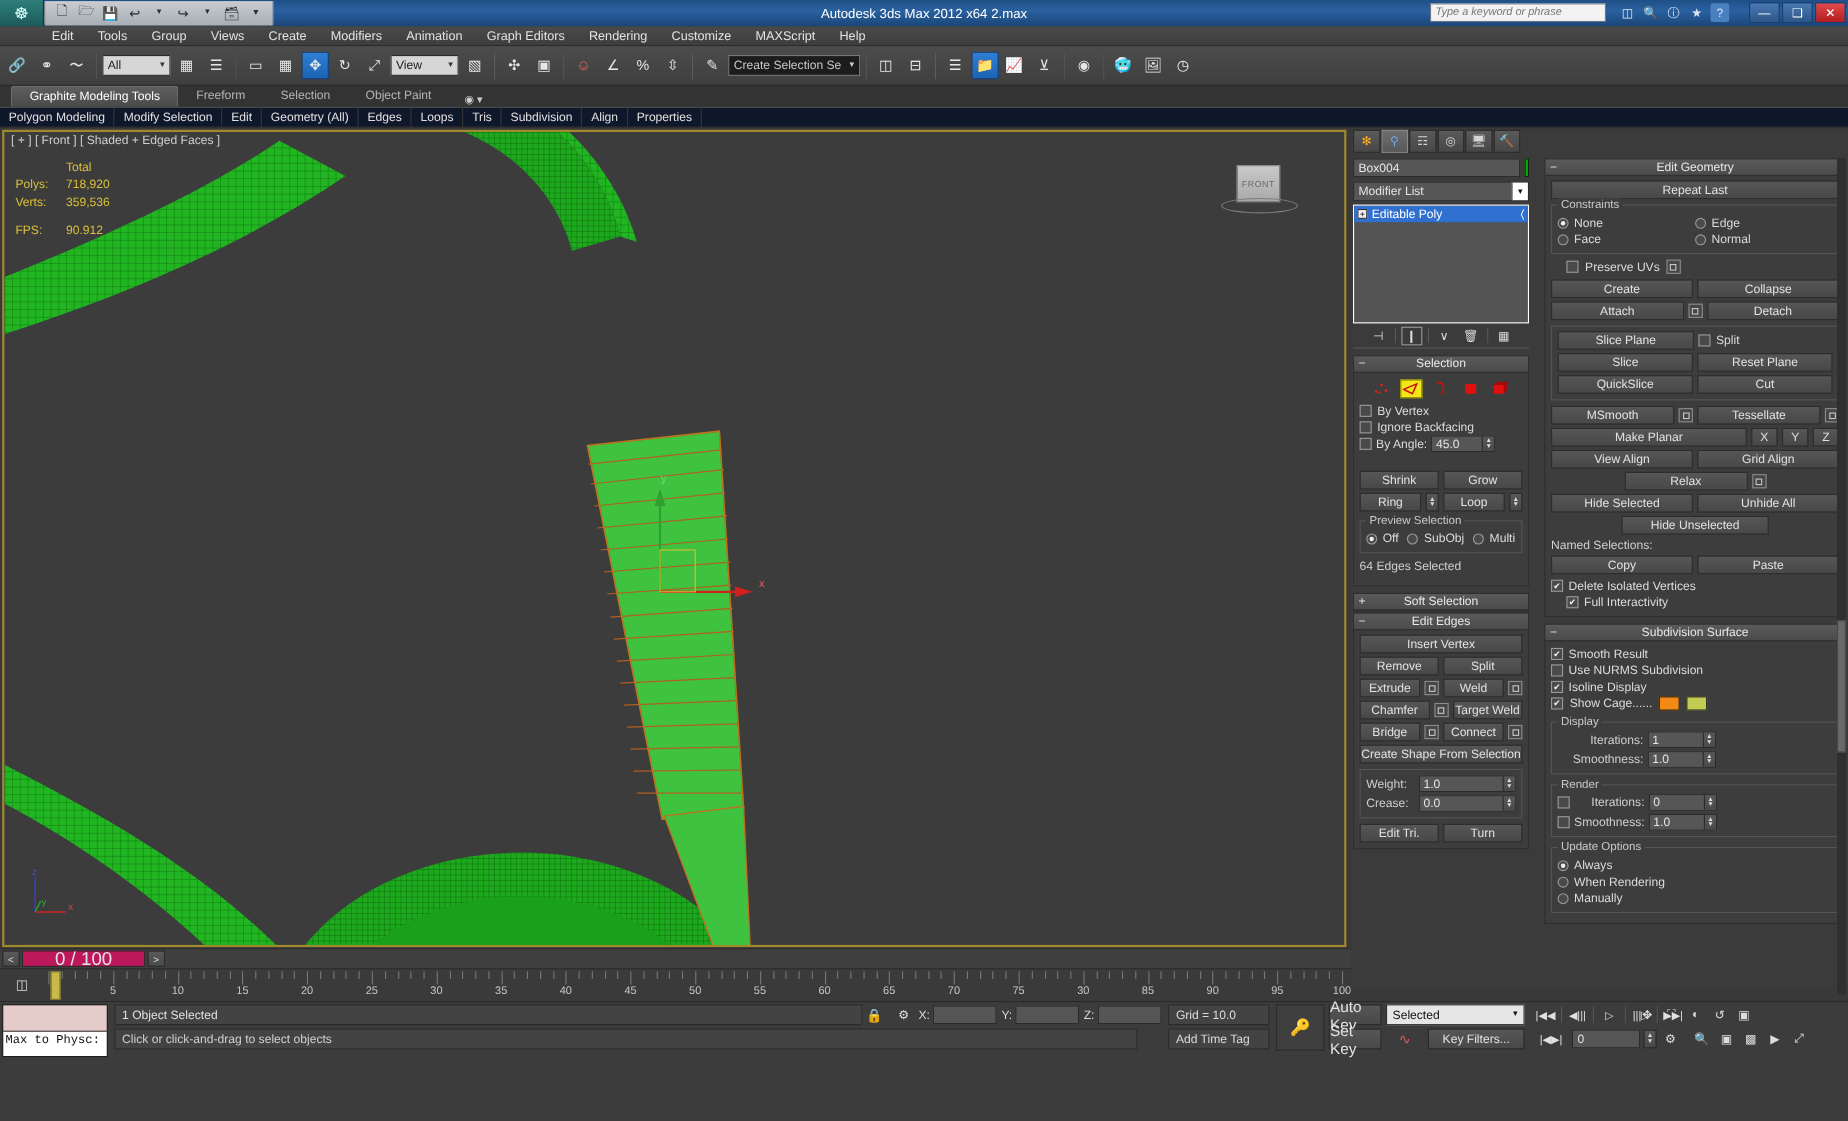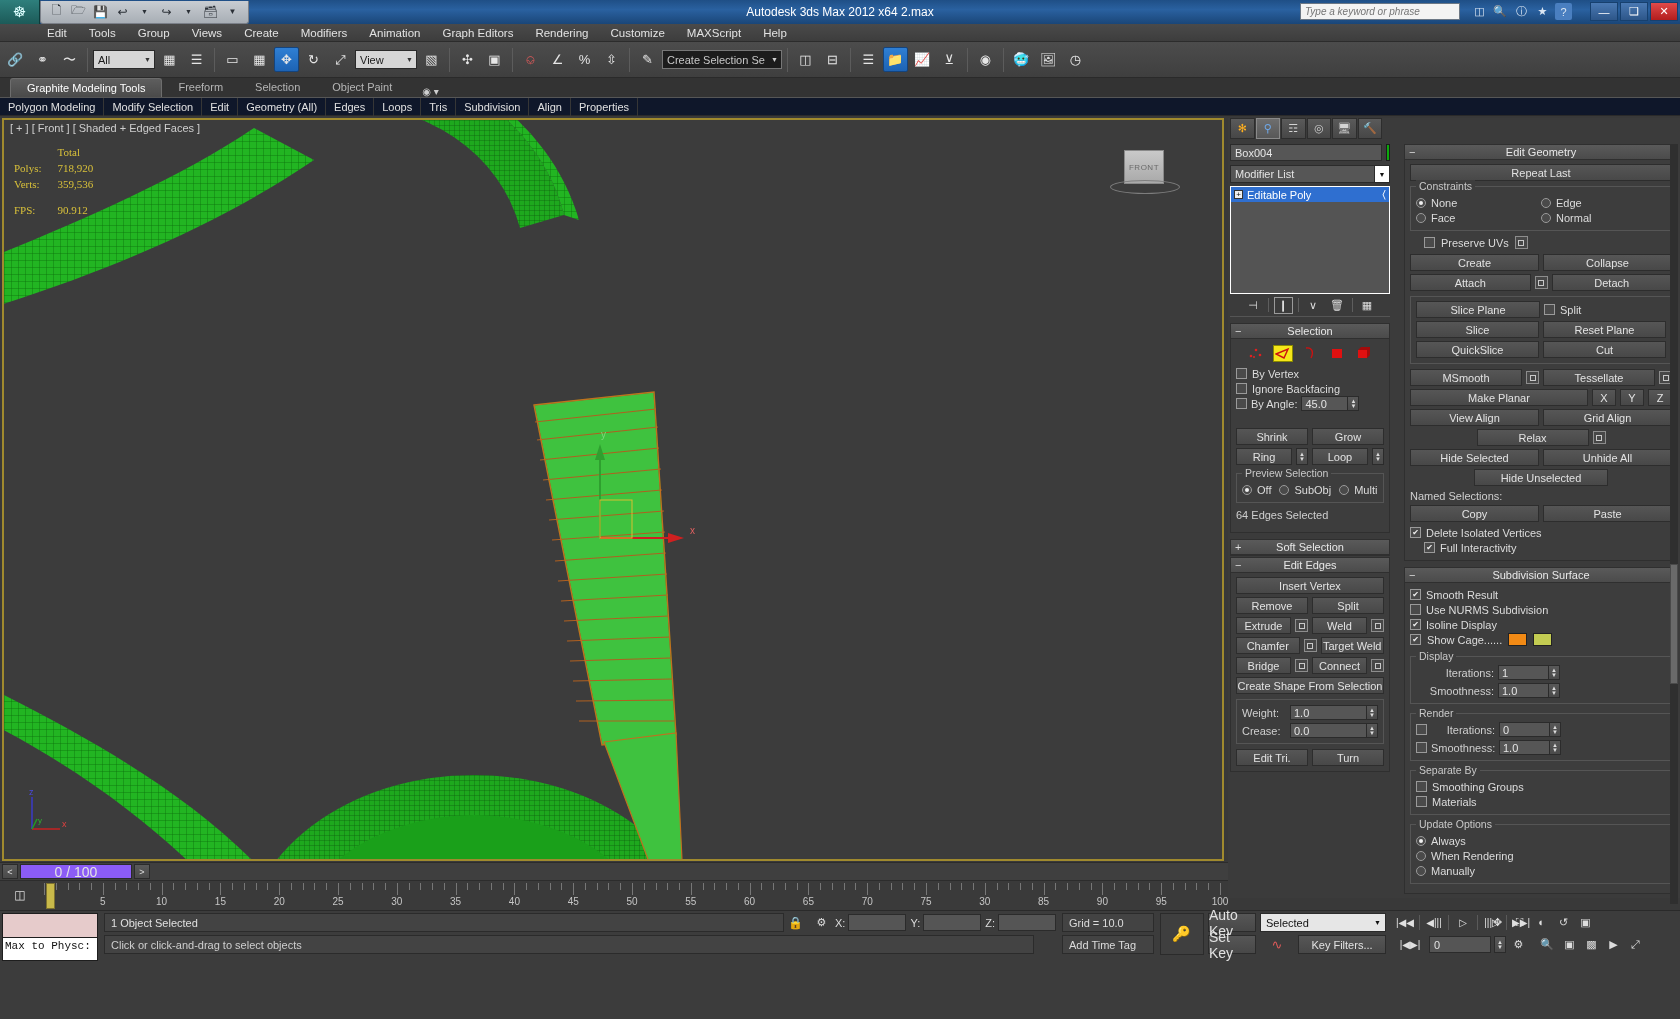--- a/index.html
+++ b/index.html
@@ -104,21 +104,21 @@
   }
 
   
   .viewport{
     position:absolute;left:2px;top:118px;width:1222px;height:743px;
     background:#3c3c3c;border:2px solid #a08a2e;overflow:hidden;
   }
   .vp-label{ position:absolute;left:6px;top:2px;color:#cfcfcf;font-size:11px;}
   .vp-stats{ position:absolute;left:10px;top:24px;color:#d8c03a;font-size:11px;line-height:16px;}
   .vp-stats table{border-collapse:collapse;}
-  .vp-stats td{padding:0 6px 0 0;font-family:Liberation Serif, serif;}
+  .vp-stats td{padding:0 6px 0 0;}
   .vp-stats td.k{text-align:left;}
   .vp-stats td.v{text-align:left;padding-left:10px;}
   .vp-cube{
     position:absolute;right:42px;top:30px;width:70px;height:46px;color:#9a9a9a;
   }
   .vp-cube .face{
     position:absolute;left:14px;top:0;width:40px;height:34px;
     background:linear-gradient(to bottom,#c9c9c9,#a9a9a9);border:1px solid #8a8a8a;
     color:#6a6a6a;font-size:8px;display:flex;align-items:center;justify-content:center;
     letter-spacing:0.5px;
@@ -232,21 +232,21 @@
   .selicon{width:20px;height:17px;display:flex;align-items:center;justify-content:center;}
   .selicon.active{background:#f5e61a;border:1px solid #8a8a00;}
 
   
   .timeslider{
     position:absolute;left:0;top:862px;width:1228px;height:18px;background:#3f3f3f;
     display:flex;align-items:center;border-top:1px solid #2c2c2c;
   }
   .tsbtn{width:16px;height:15px;border:1px solid #2b2b2b;background:linear-gradient(to bottom,#5a5a5a,#4a4a4a);
     display:flex;align-items:center;justify-content:center;font-size:9px;color:#e0e0e0;margin:0 2px;}
-  .tsfield{width:112px;height:15px;border:1px solid #2b2b2b;background:#8b5cf6;color:#e3e3e3;font-size:14px;
+  .tsfield{width:112px;height:15px;border:1px solid #2b2b2b;background:#be185d;color:#e3e3e3;font-size:17px;
     display:flex;align-items:center;justify-content:center;}
   .trackbar{
     position:absolute;left:0;top:880px;width:1228px;height:30px;background:#3a3a3a;
     border-top:1px solid #2c2c2c;overflow:hidden;
   }
   .tb-icon{position:absolute;left:8px;top:4px;width:24px;height:20px;display:flex;align-items:center;
     justify-content:center;color:#dcdcdc;font-size:12px;}
   .ruler{position:absolute;left:44px;top:0;right:0;height:30px;}
   .rtick{position:absolute;top:2px;width:1px;background:#777;}
   .rlabel{position:absolute;top:15px;color:#c6c6c6;font-size:10px;transform:translateX(-50%);}
@@ -921,31 +921,20 @@
             <div class="row" style="margin-bottom:0">
               <span class="cbx"></span>
               <span class="label" style="width:64px;text-align:right">Smoothness:</span>
               <span class="spin" style="flex:0 0 62px">
                 <input value="1.0" style="">
                 <span class="spinarrows">▲<br>▼</span>
               </span>
             </div>
           </div>
 
-          <div class="grp" style="margin-top:9px">
-            <span class="glabel">Separate By</span>
-            <div class="cb">
-              <span class="cbx"></span>
-              <span>Smoothing Groups</span>
-            </div>
-            <div class="cb">
-              <span class="cbx"></span>
-              <span>Materials</span>
-            </div>
-          </div>
 
           <div class="grp" style="margin-top:9px">
             <span class="glabel">Update Options</span>
             <span class="rb">
                 <span class="rbx on"></span>
                 <span>Always</span>
               </span>
             <span class="rb">
                 <span class="rbx"></span>
                 <span>When Rendering</span>

